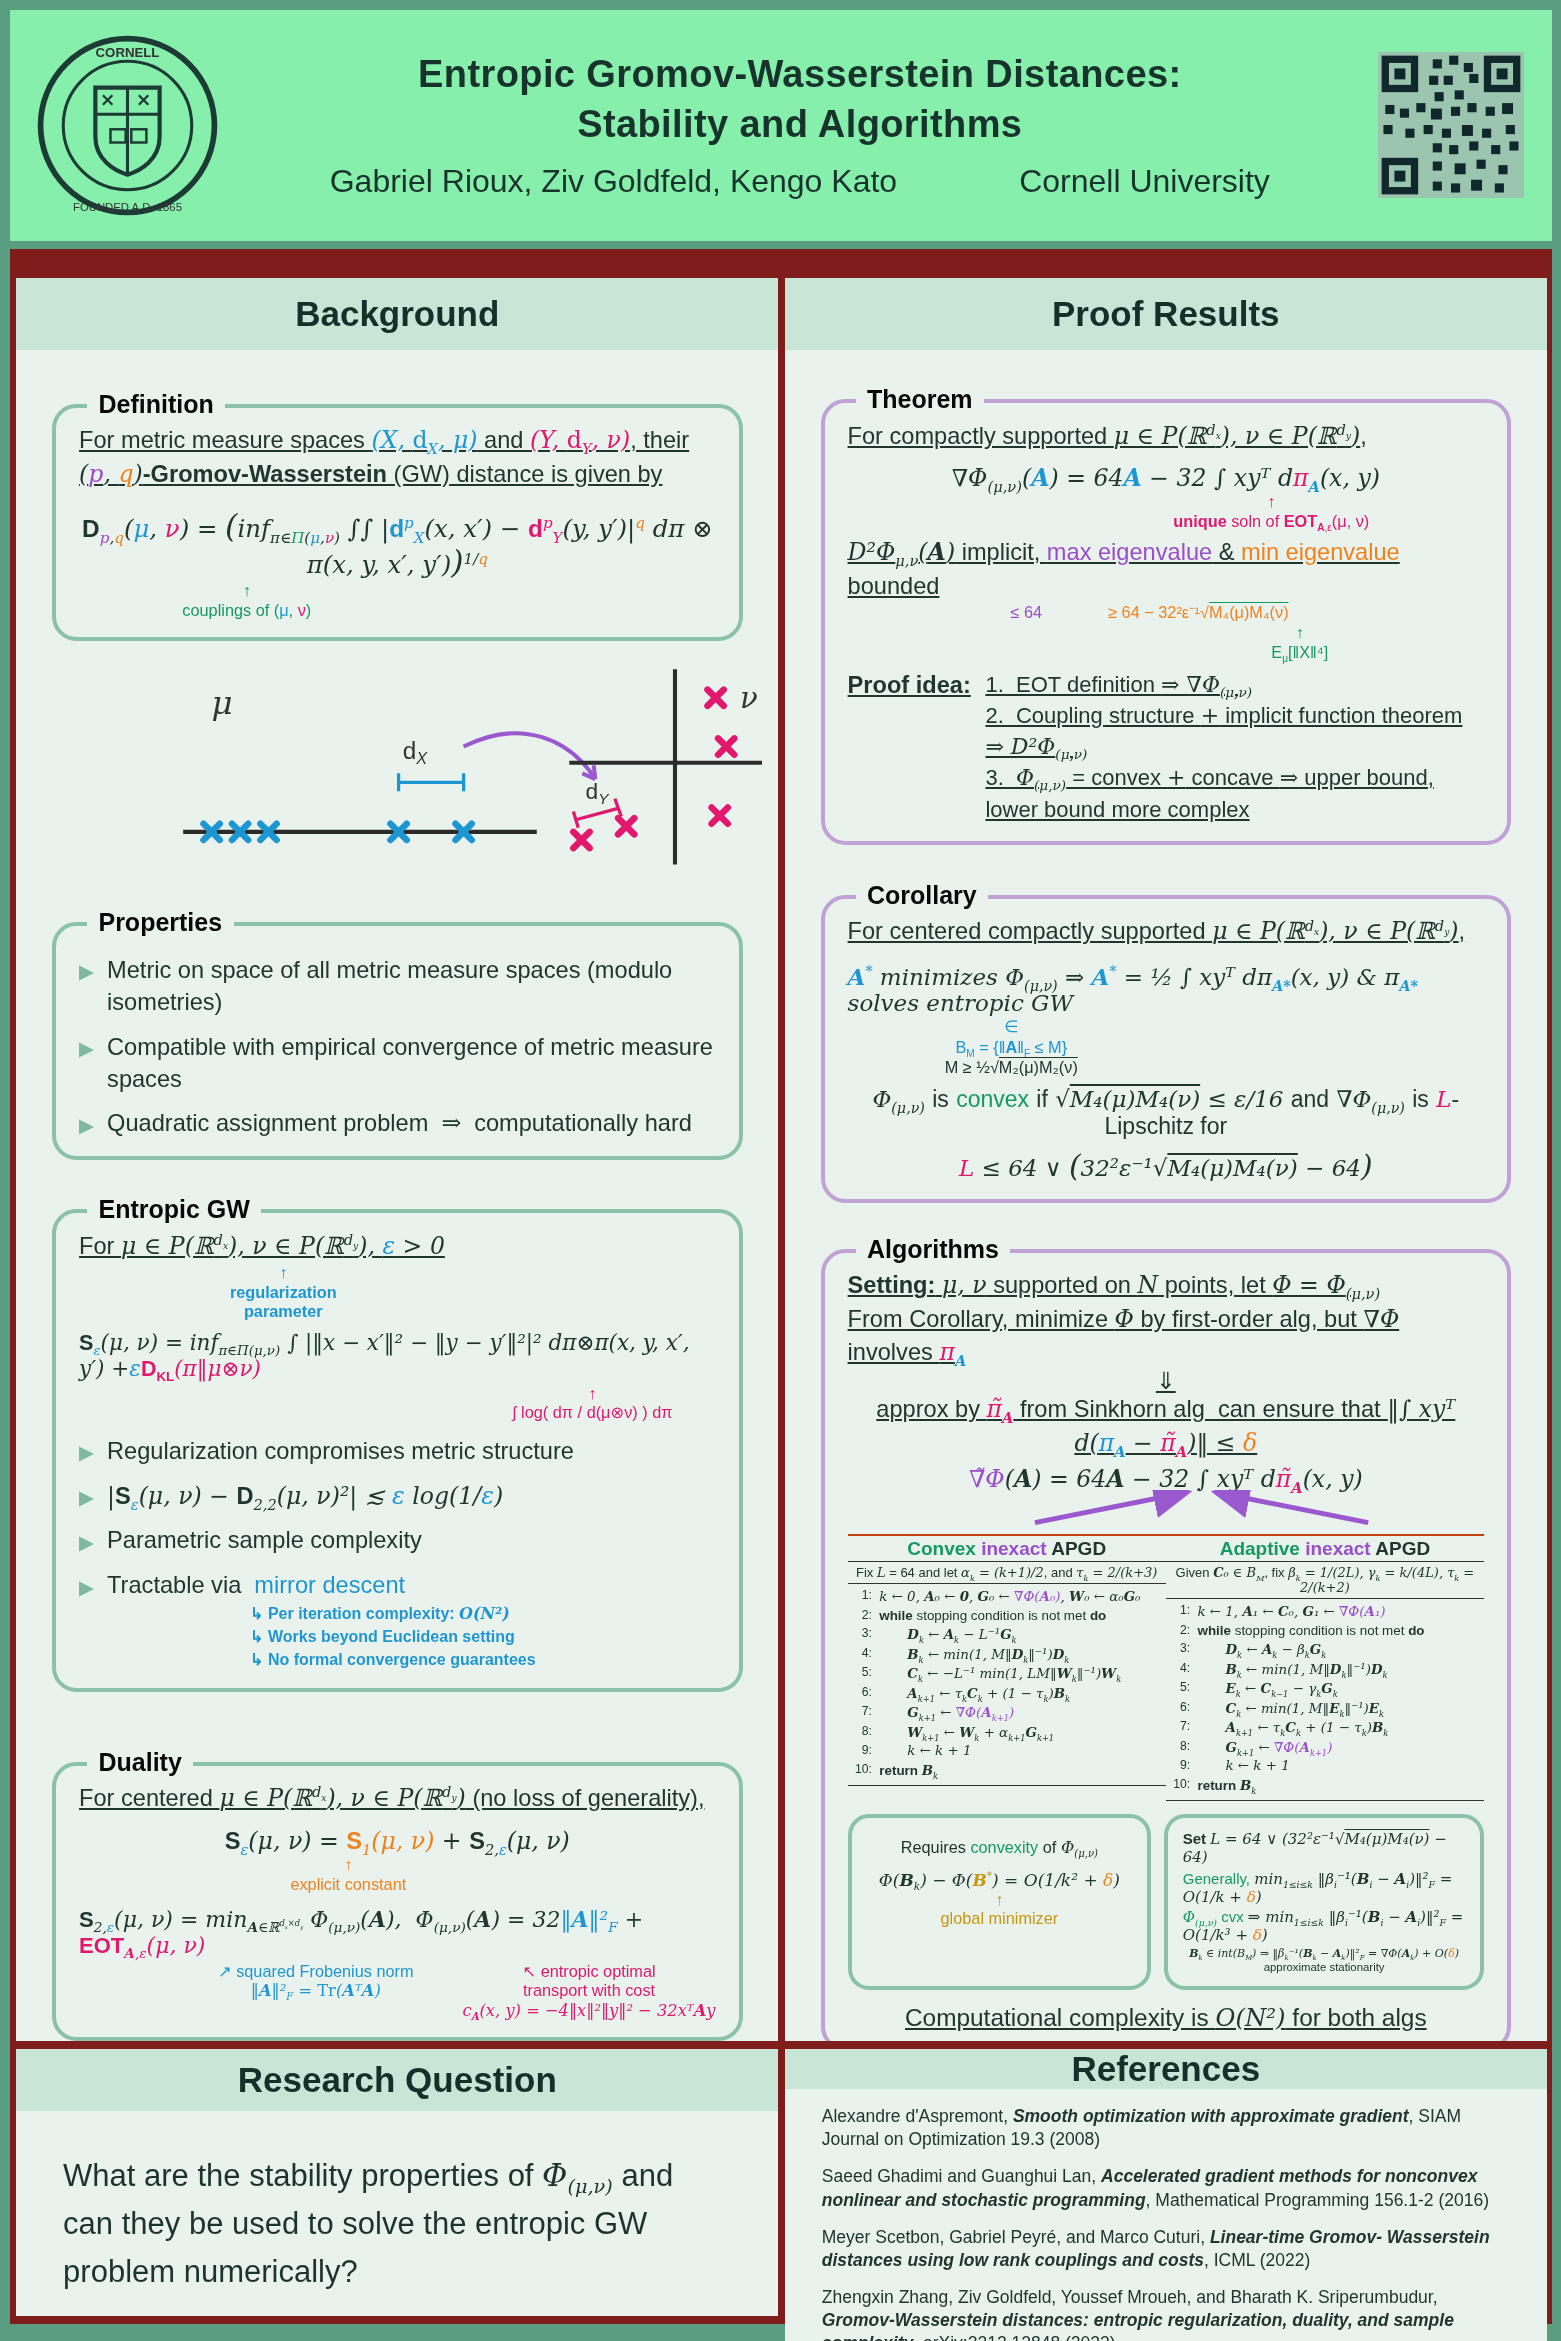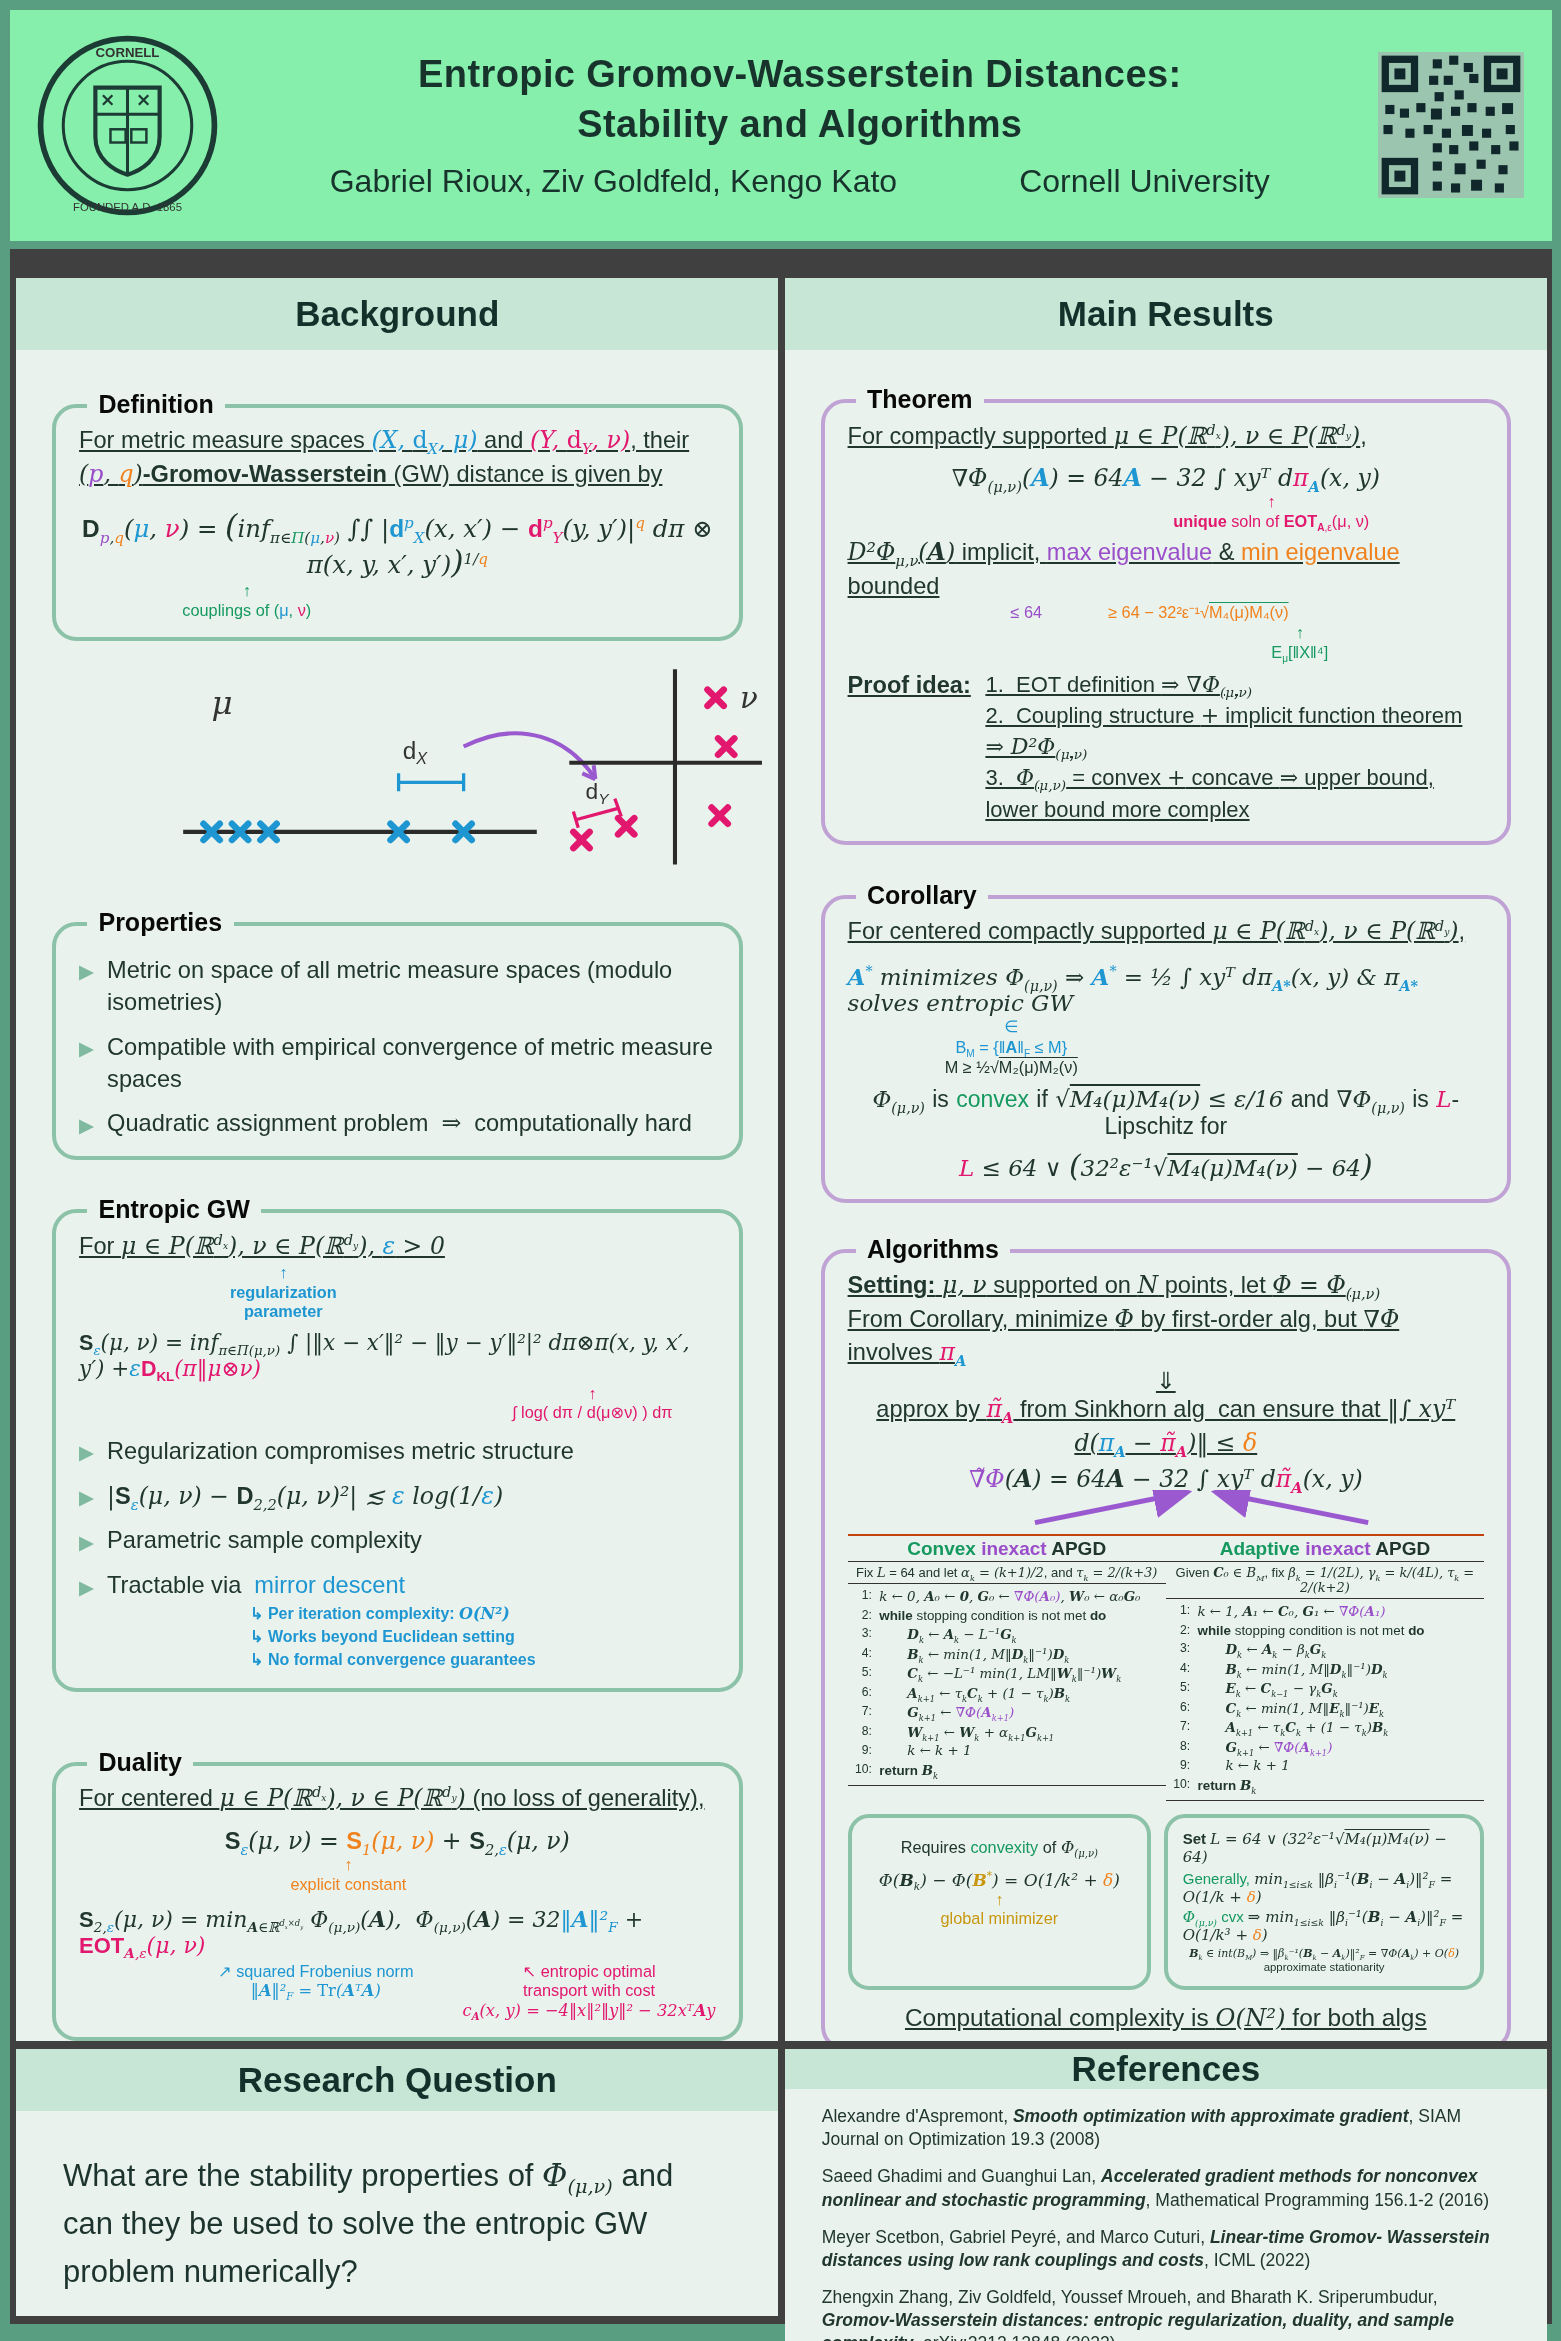--- a/index.html
+++ b/index.html
@@ -10,21 +10,21 @@
   
   .hdr { position:absolute; left:9.8px; top:9.8px; width:1542px; height:231px;
          background:#86efac; display:flex; align-items:center; }
   .seal { width:189px; height:189px; margin-left:23px; flex:0 0 auto; }
   .hmid { flex:1; text-align:center; color:#17332c; }
   .htitle { font-size:38px; font-weight:700; line-height:1.3; letter-spacing:0.4px; }
   .hauth  { display:flex; justify-content:center; gap:122px; margin-top:14.6px; font-size:32px; }
   .qr { width:146px; height:146px; margin-right:28px; flex:0 0 auto; }
 
   
-  .main { position:absolute; left:9.8px; top:249px; width:1542px; height:2075px; background:#404040; }
+  .main { position:absolute; left:9.8px; top:249px; width:1542px; height:2075px; background:#7f1d1d; }
   .col { position:absolute; top:29px; height:1763px; display:flex; flex-direction:column; }
   .col.left  { left:6.5px;  width:762px; }
   .col.right { left:775px; width:762px; }
   .colhead { height:72px; background:#c8e6d6; display:flex; align-items:center; justify-content:center;
              font-size:35px; font-weight:700; color:#14302a; }
   .colbody { flex:1; background:#e9f2ed; padding:33px 24.4px 8.1px; overflow:hidden; position:relative; }
 
   .panel { position:absolute; top:1800px; height:267px; display:flex; flex-direction:column; }
   .panel.rq   { left:6.5px;  width:762px; }
   .panel.refs { left:775px; width:762px; }
@@ -244,21 +244,21 @@
           <div style="display:flex; justify-content:flex-end; gap:49px; margin-top:3.3px;">
             <div class="note ctr" style="color:#1e96d2;"><span style="color:#1e96d2">↗</span> squared Frobenius norm<br><span class="math">‖<b>A</b>‖²<sub>F</sub> = <span class="rm">Tr</span>(<b>A</b>ᵀ<b>A</b>)</span></div>
             <div class="note pink ctr"><span style="color:#e2176e">↖</span> entropic optimal<br>transport with cost<br><span class="math">c<sub><b>A</b></sub>(x, y) = −4‖x‖²‖y‖² − 32xᵀ<b>A</b>y</span></div>
           </div>
         </div>
 
       </div>
     </div>
 
     <div class="col right">
-      <div class="colhead">Main Results</div>
+      <div class="colhead">Proof Results</div>
       <div class="colbody">
 
         <div class="box purple-b" style="margin-top:16.3px;">
           <div class="boxtitle">Theorem</div>
           <div class="t">For compactly supported <span class="math">μ ∈ P(ℝ<sup>d<sub>x</sub></sup>), ν ∈ P(ℝ<sup>d<sub>y</sub></sup>)</span>,</div>
           <div class="formula ctr">∇Φ<sub>(μ,ν)</sub>(<b class="blue">A</b>) = 64<b class="blue">A</b> − 32 ∫ xyᵀ d<span class="pink">π</span><sub><b class="blue">A</b></sub>(x, y)</div>
           <div class="note pink ctr" style="margin-left:211px;margin-top:0;"><span style="color:#e2176e">↑</span><br><b>unique</b> soln of <span class="rm sans b">EOT</span><sub><b>A</b>,ε</sub>(μ, ν)</div>
           <div class="t" style="margin-top:4.9px;"><span class="math">D²Φ<sub>μ,ν</sub>(<b>A</b>)</span> implicit, <span style="color:#9a4ec9">max eigenvalue</span> &amp; <span style="color:#f0821e">min eigenvalue</span> bounded</div>
           <div style="display:flex;gap:66px;margin-left:163px;">
             <div class="note purple">≤ 64</div>

